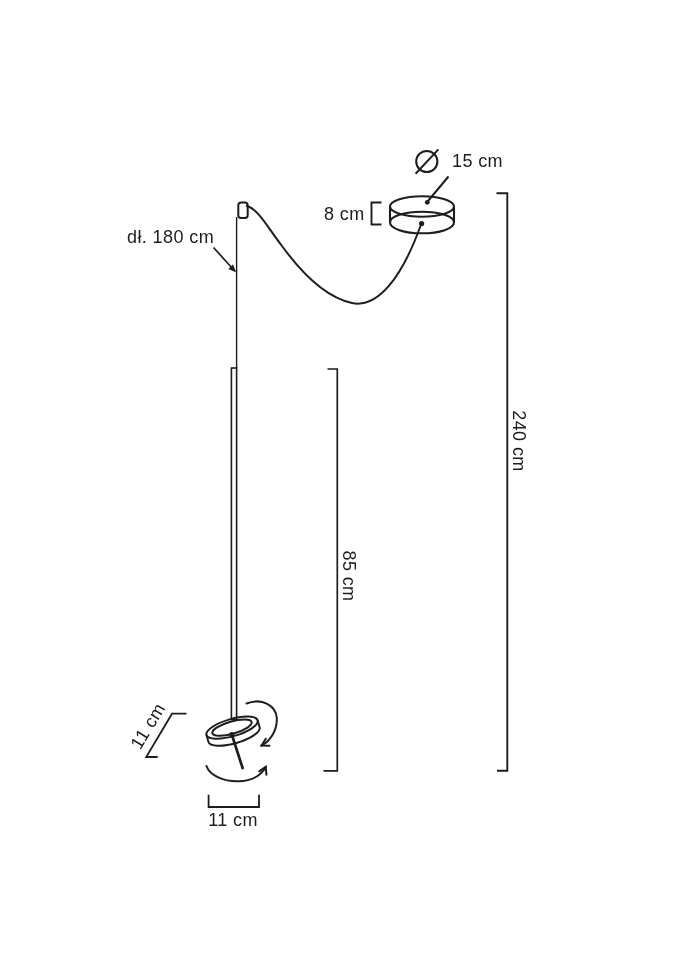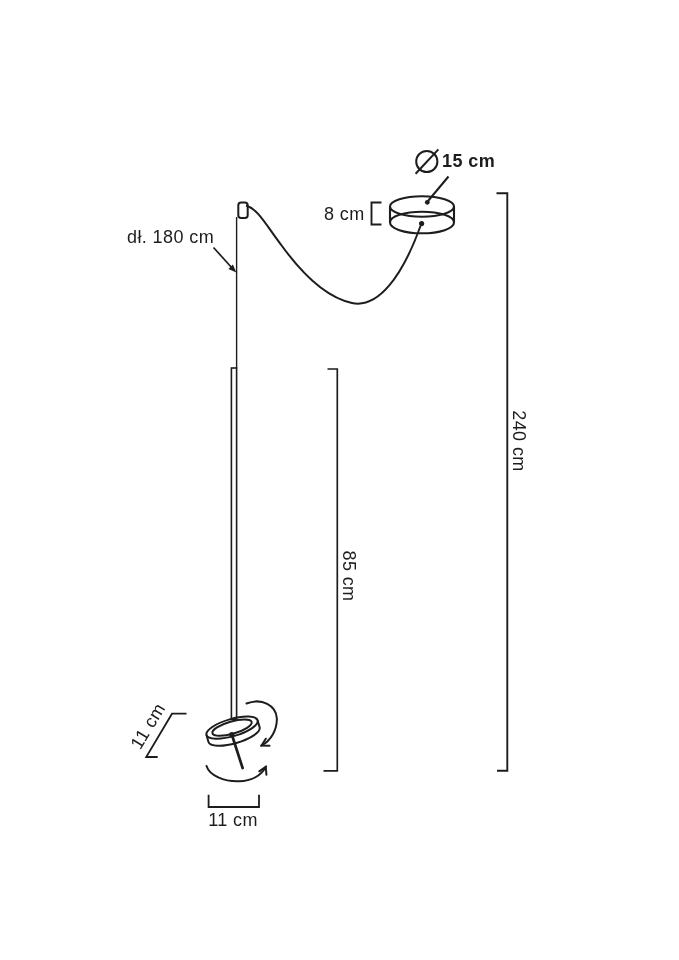--- a/index.html
+++ b/index.html
@@ -79,21 +79,21 @@
 
     <path d="M 327.5 369 H 337.3 V 770.8 H 323.5" stroke-width="1.7"></path>
 
     <path d="M 496.5 193.2 H 507.3 V 770.8 H 497" stroke-width="1.9"></path>
 
     <path d="M 186.5 713.7 H 172 L 146.2 757 H 157.7" stroke-width="1.8"></path>
 
     <path d="M 208.6 794.8 V 807 H 259 V 794.8" stroke-width="1.8"></path>
   </svg>
 
-  <span class="lbl" style="left:442px; top:150px;font-weight:bold;">15 cm</span>
+  <span class="lbl" style="left:452px; top:150px;">15 cm</span>
 
   <span class="lbl" style="left:324px; top:203px;">8 cm</span>
 
   <span class="lbl" style="left:127px; top:226px;text-align:right;">dł. 180 cm</span>
 
   <span class="lbl rot90" style="left:349px; top:576px;">85 cm</span>
 
   <span class="lbl rot90" style="left:519px; top:441px;">240 cm</span>
 
   <span class="lbl rotDiag" style="left:148px; top:726px;">11 cm</span>

